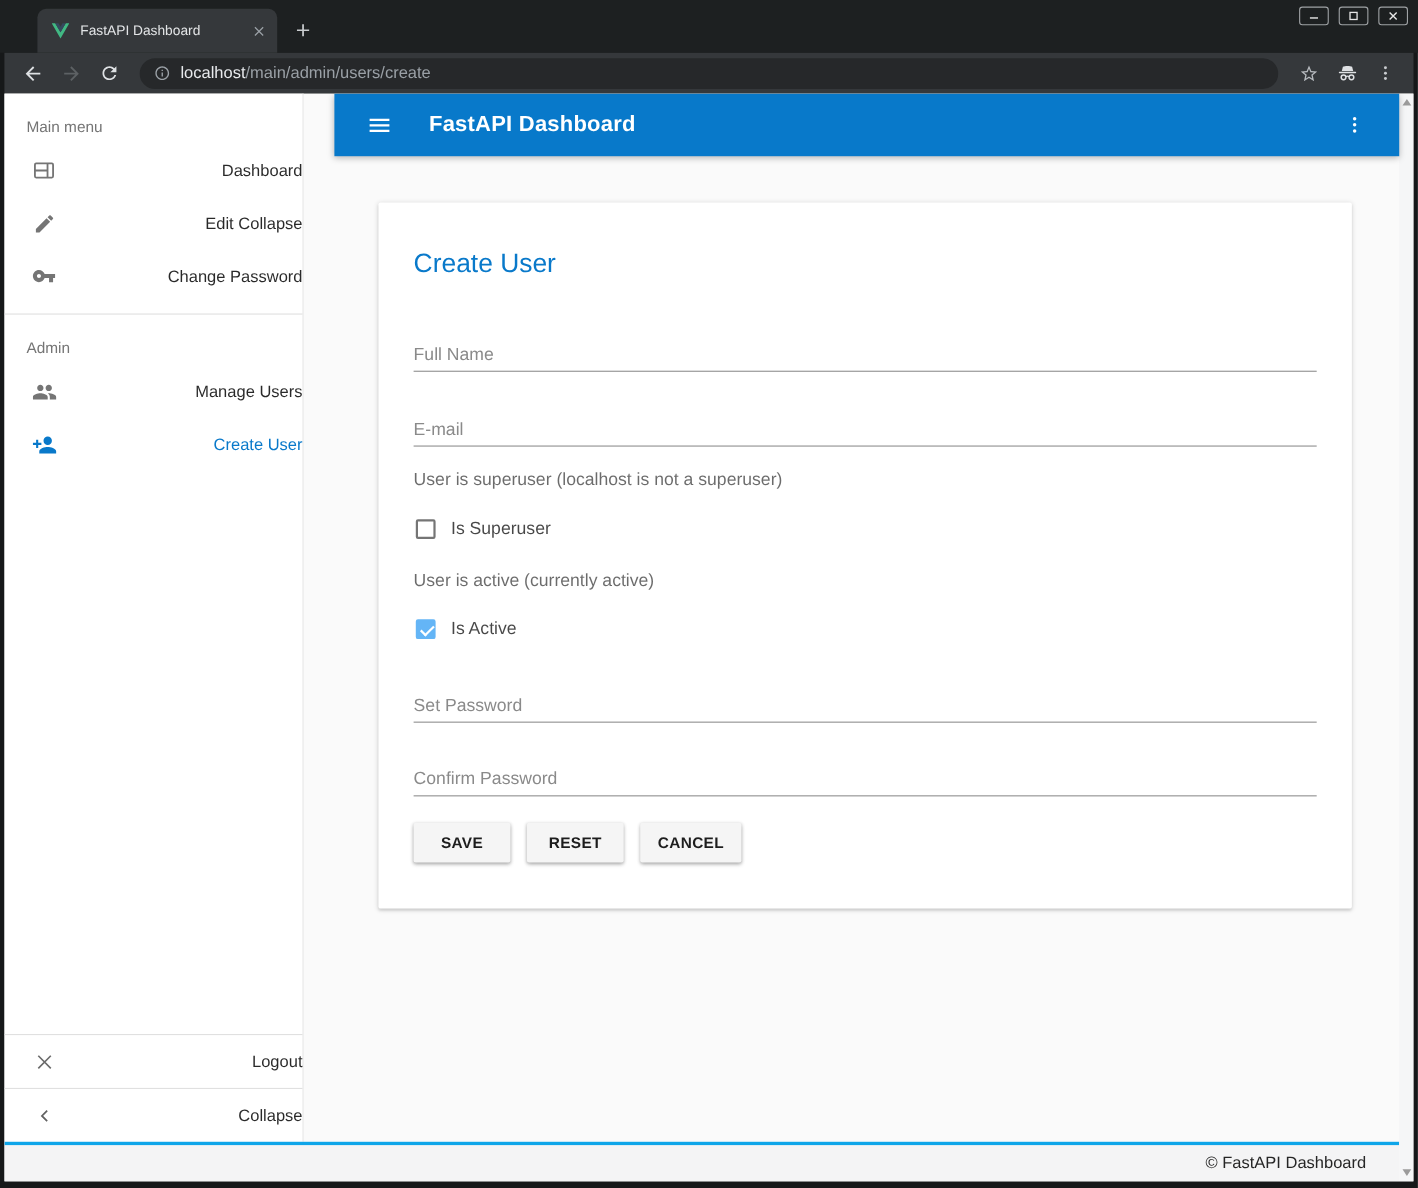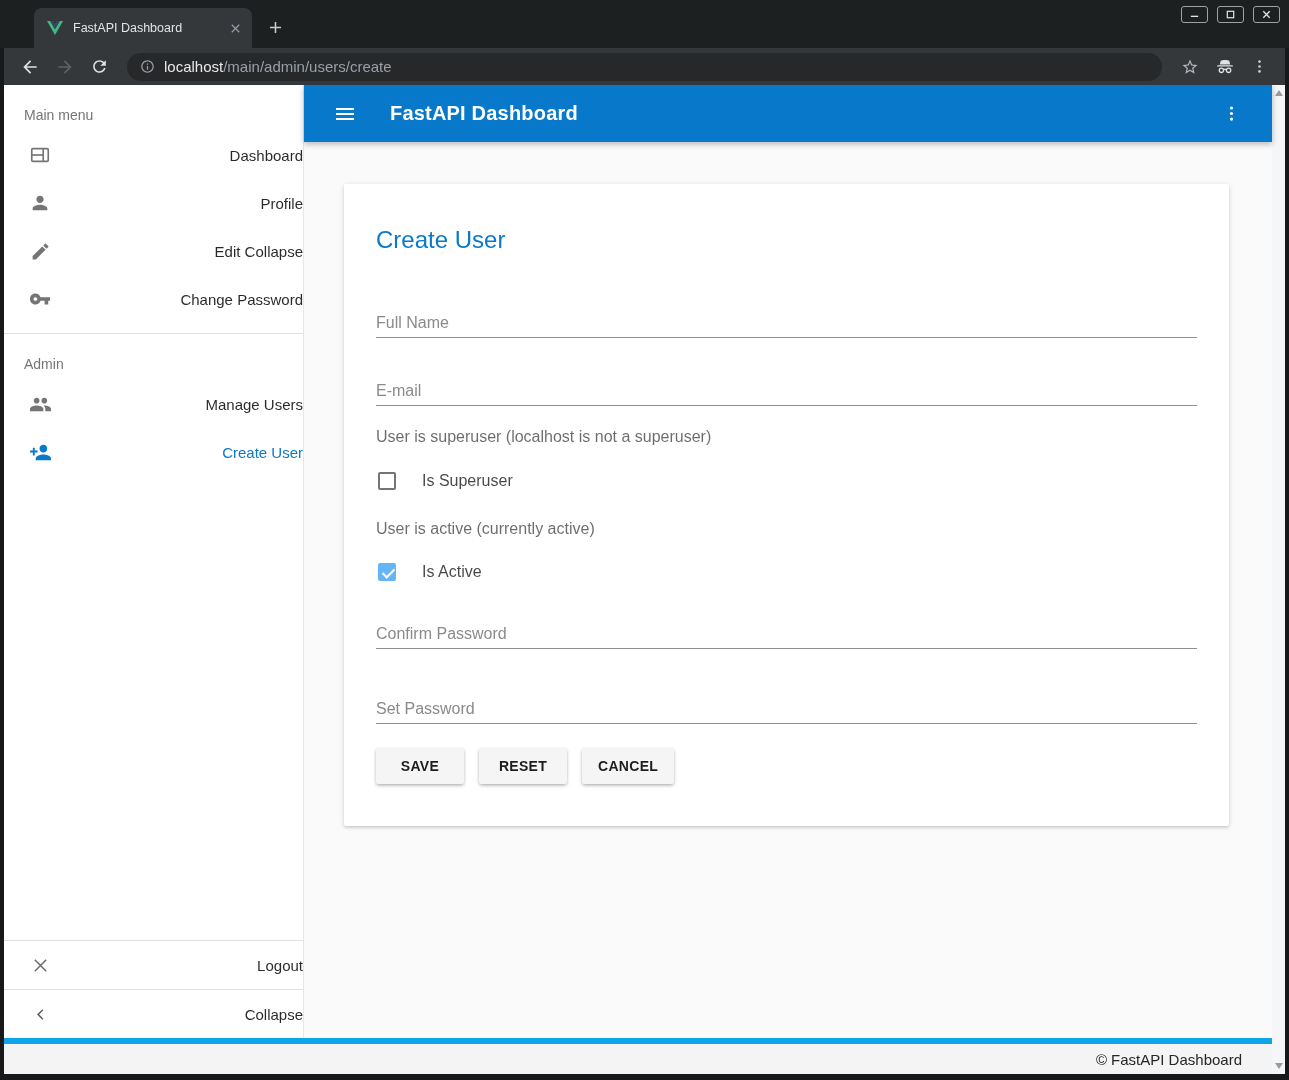--- a/index.html
+++ b/index.html
@@ -21,21 +21,21 @@
   .nav-btn { width:31px; height:31px; display:flex; align-items:center; justify-content:center; margin:0 2px; border-radius:50%; cursor:pointer; }
   .url-pill { flex:1; height:28px; background:#26282a; border-radius:14px; margin:0 10px; display:flex; align-items:center; padding:0 13px; cursor:text; }
   .url-text { margin-left:9px; font-size:15px; white-space:nowrap; }
   .url-host { color:#e8eaed; }
   .url-path { color:#9aa0a6; }
 
   
   .viewport { position:absolute; top:85px; left:4px; right:4px; bottom:6px; background:#fafafa; overflow:hidden; }
 
   
-  .sidebar { position:absolute; top:0; left:0; width:300px; bottom:36px; background:#fff; border-right:1px solid #e6e6e6; display:flex; flex-direction:column; }
+  .sidebar { position:absolute; top:0; left:0; width:272px; bottom:36px; background:#fff; border-right:1px solid #e6e6e6; display:flex; flex-direction:column; }
   .side-label { padding:22px 0 8px 20px; font-size:14px; color:#757575; }
   .side-item { height:48px; display:flex; align-items:center; cursor:pointer; flex:0 0 auto;justify-content:space-between; }
   .side-item .icn { width:24px; height:24px; margin-left:24px; display:flex; align-items:center; justify-content:center; }
   .side-item .lbl { margin-left:28px; font-size:15px; color:rgba(0,0,0,.84); }
   .side-item.active .lbl { color:#0979ca; }
   .side-divider { height:1px; background:#e0e0e0; flex:0 0 auto; }
   .mt10 { margin-top:10px; }
   .side-spacer { flex:1 1 auto; }
 
   
@@ -50,33 +50,33 @@
           box-shadow:0 1px 5px rgba(0,0,0,.15), 0 2px 2px rgba(0,0,0,.08); padding:0 32px; }
   .card-title { margin-top:42px; font-size:24px; color:#0979ca; font-weight:normal; }
   .fld { display:block; width:100%; border:none; border-bottom:1px solid #8f8f8f; background:transparent; font-size:16px; height:30px; outline:none; color:rgba(0,0,0,.87); font-family:Liberation Sans, sans-serif; border-radius:0; }
   .fld::placeholder { color:#8a8a8a; opacity:1; }
   .fld1 { margin-top:54px; }
   .fld2 { margin-top:38px; }
   .fld3 { margin-top:45px; }
   .fld4 { margin-top:37px; }
   .hint { margin-top:22px; font-size:16px; color:rgba(0,0,0,.58); }
   .hint2 { margin-top:29px; }
-  .chk-row { display:flex; align-items:center; margin-top:25px; height:20px; cursor:pointer;gap:12px; }
+  .chk-row { display:flex; align-items:center; margin-top:25px; height:20px; cursor:pointer; }
   .chk-row.second { margin-top:24px; }
   .chk-box { width:18px; height:18px; border:2px solid #757575; border-radius:2px; margin-left:2px; position:relative; flex:0 0 auto; }
   .chk-box.checked { background:#64b5f6; border-color:#64b5f6; }
   .chk-box.checked::after { content:""; position:absolute; left:5px; top:1px; width:5px; height:10px; border:solid #fff; border-width:0 2px 2px 0; transform:rotate(45deg); }
   .chk-lbl { margin-left:14px; font-size:16px; color:rgba(0,0,0,.72); }
   .btn-row { margin-top:24px; display:flex; }
   .btn { height:36px; min-width:88px; padding:0 16px; background:#f5f5f5; border:none; border-radius:2px;
          box-shadow:0 2px 4px -1px rgba(0,0,0,.25), 0 1px 3px rgba(0,0,0,.16); font-size:14px; font-weight:bold;
          color:#1d1d1d; margin-right:15px; font-family:inherit; letter-spacing:.3px; cursor:pointer; }
 
   
-  .footer { position:absolute; left:0; right:13px; bottom:0; height:36px; background:#f4f4f5; border-top:6px solid #0ea5e9;
+  .footer { position:absolute; left:0; right:13px; bottom:0; height:36px; background:#f4f4f5; border-top:3px solid #0ea5e9;
             display:flex; align-items:center; justify-content:flex-end; padding-right:30px; font-size:15px; color:#262626; }
   .scrollbar { position:absolute; top:0; right:0; width:13px; bottom:0; background:#f5f6f7; display:flex; flex-direction:column; justify-content:space-between; align-items:center; padding:5px 0; }
   .sb-up { width:0; height:0; border-left:4.5px solid transparent; border-right:4.5px solid transparent; border-bottom:6px solid #9b9b9b; cursor:pointer; }
   .sb-down { width:0; height:0; border-left:4.5px solid transparent; border-right:4.5px solid transparent; border-top:6px solid #9b9b9b; cursor:pointer; }
 </style>
 </head>
 <body>
 
 <div class="titlebar">
   <div class="tab">
@@ -169,28 +169,20 @@
       <span class="icn">
         <svg width="22" height="22" viewBox="0 0 24 24" fill="none" stroke="#757575" stroke-width="1.8">
             <rect x="3" y="5" width="18" height="14" rx="1.2"></rect>
             <line x1="15.5" y1="5" x2="15.5" y2="19"></line>
             <line x1="3" y1="12" x2="15.5" y2="12"></line>
           </svg>
       </span>
       <span class="lbl">Dashboard</span>
     </div>
 
-    <div class="side-item">
-      <span class="icn">
-        <svg width="22" height="22" viewBox="0 0 24 24" fill="#757575">
-            <path d="M12 12c2.21 0 4-1.79 4-4s-1.79-4-4-4-4 1.79-4 4 1.79 4 4 4zm0 2c-2.67 0-8 1.34-8 4v2h16v-2c0-2.66-5.33-4-8-4z"></path>
-          </svg>
-      </span>
-      <span class="lbl">Profile</span>
-    </div>
 
     <div class="side-item">
       <span class="icn">
         <svg width="21" height="21" viewBox="0 0 24 24" fill="#757575">
             <path d="M3 17.25V21h3.75L17.81 9.94l-3.75-3.75L3 17.25zM20.71 7.04c.39-.39.39-1.02 0-1.41l-2.34-2.34c-.39-.39-1.02-.39-1.41 0l-1.83 1.83 3.75 3.75 1.83-1.83z"></path>
           </svg>
       </span>
       <span class="lbl">Edit Collapse</span>
     </div>
 
@@ -275,22 +267,22 @@
         <span class="chk-box"></span>
         <span class="chk-lbl">Is Superuser</span>
       </div>
 
       <div class="hint hint2">User is active (currently active)</div>
       <div class="chk-row second">
         <span class="chk-box checked"></span>
         <span class="chk-lbl">Is Active</span>
       </div>
 
+      <input class="fld fld3" type="password" placeholder="Set Password" style="">
       <input class="fld fld4" type="password" placeholder="Confirm Password" style="">
-      <input class="fld fld3" type="password" placeholder="Set Password" style="">
 
       <div class="btn-row">
         <button class="btn">SAVE</button>
         <button class="btn">RESET</button>
         <button class="btn">CANCEL</button>
       </div>
     </section>
   </div>
 
   <footer class="footer">

